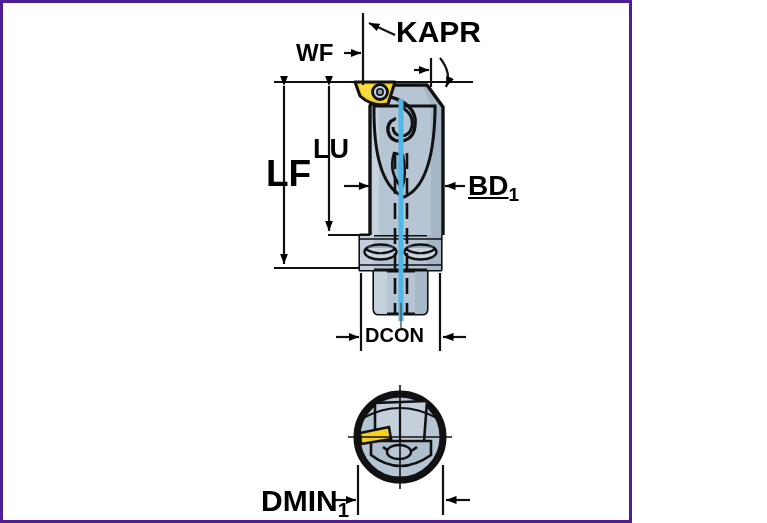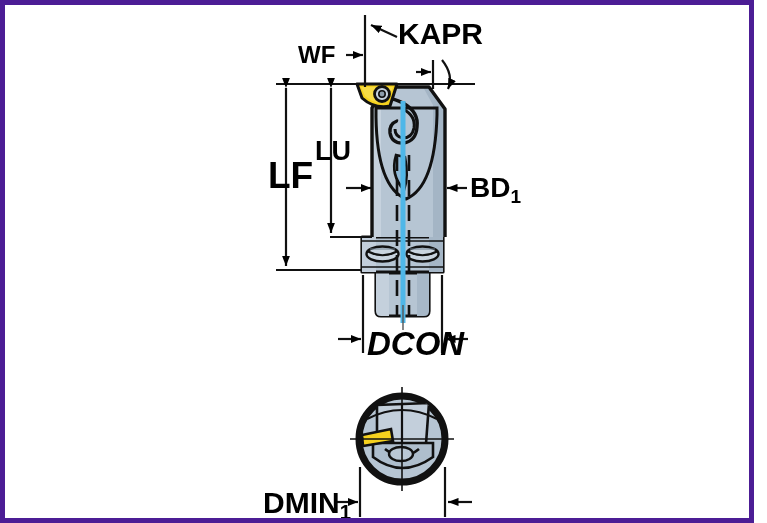--- a/index.html
+++ b/index.html
@@ -5,26 +5,26 @@
   html, body {
     margin: 0;
     padding: 0;
     background: #ffffff;
   }
   body {
     font-family: "Liberation Sans", sans-serif;
   }
   #root {
     position: relative;
-    width: 754px;
+    width: 632px;
     height: 523px;
     background: #ffffff;
     overflow: hidden;
     box-sizing: border-box;
-    border: 5px solid #4c1d95;
+    border: 3px solid #4c1d95;
   }
   #drawing {
     position: absolute;
     left: 0;
     top: 0;
     width: 767px;
     height: 523px;
   }
   .lbl {
     position: absolute;
@@ -40,22 +40,22 @@
     vertical-align: baseline;
     position: relative;
     top: 6px;
     left: 0px;
     font-weight: bold;
   }
   #lbl-kapr { left: 393px; top: 14px;  font-size: 30px; }
   #lbl-wf   { left: 293px; top: 38px;  font-size: 24px; text-align: right; }
   #lbl-lf   { left: 263px; top: 152px; font-size: 37px; }
   #lbl-lu   { left: 310px; top: 133px; font-size: 27px; }
-  #lbl-bd1  { left: 465px; top: 169px; font-size: 28px; }
-  #lbl-dcon { left: 362px; top: 322px; font-size: 33px; font-style: italic; }
+  #lbl-bd1  { left: 465px; top: 169px; font-size: 28px; text-decoration: underline; }
+  #lbl-dcon { left: 362px; top: 322px; font-size: 20px; }
   #lbl-dmin1{ left: 258px; top: 483px; font-size: 30px; }
 </style>
 </head>
 <body>
 
 <div id="root">
 
   <svg id="drawing" viewBox="0 0 767 523">
     <defs>
       <marker id="arrHeadR" markerWidth="11" markerHeight="9" refX="10.5" refY="4.5" orient="auto" markerUnits="userSpaceOnUse">

